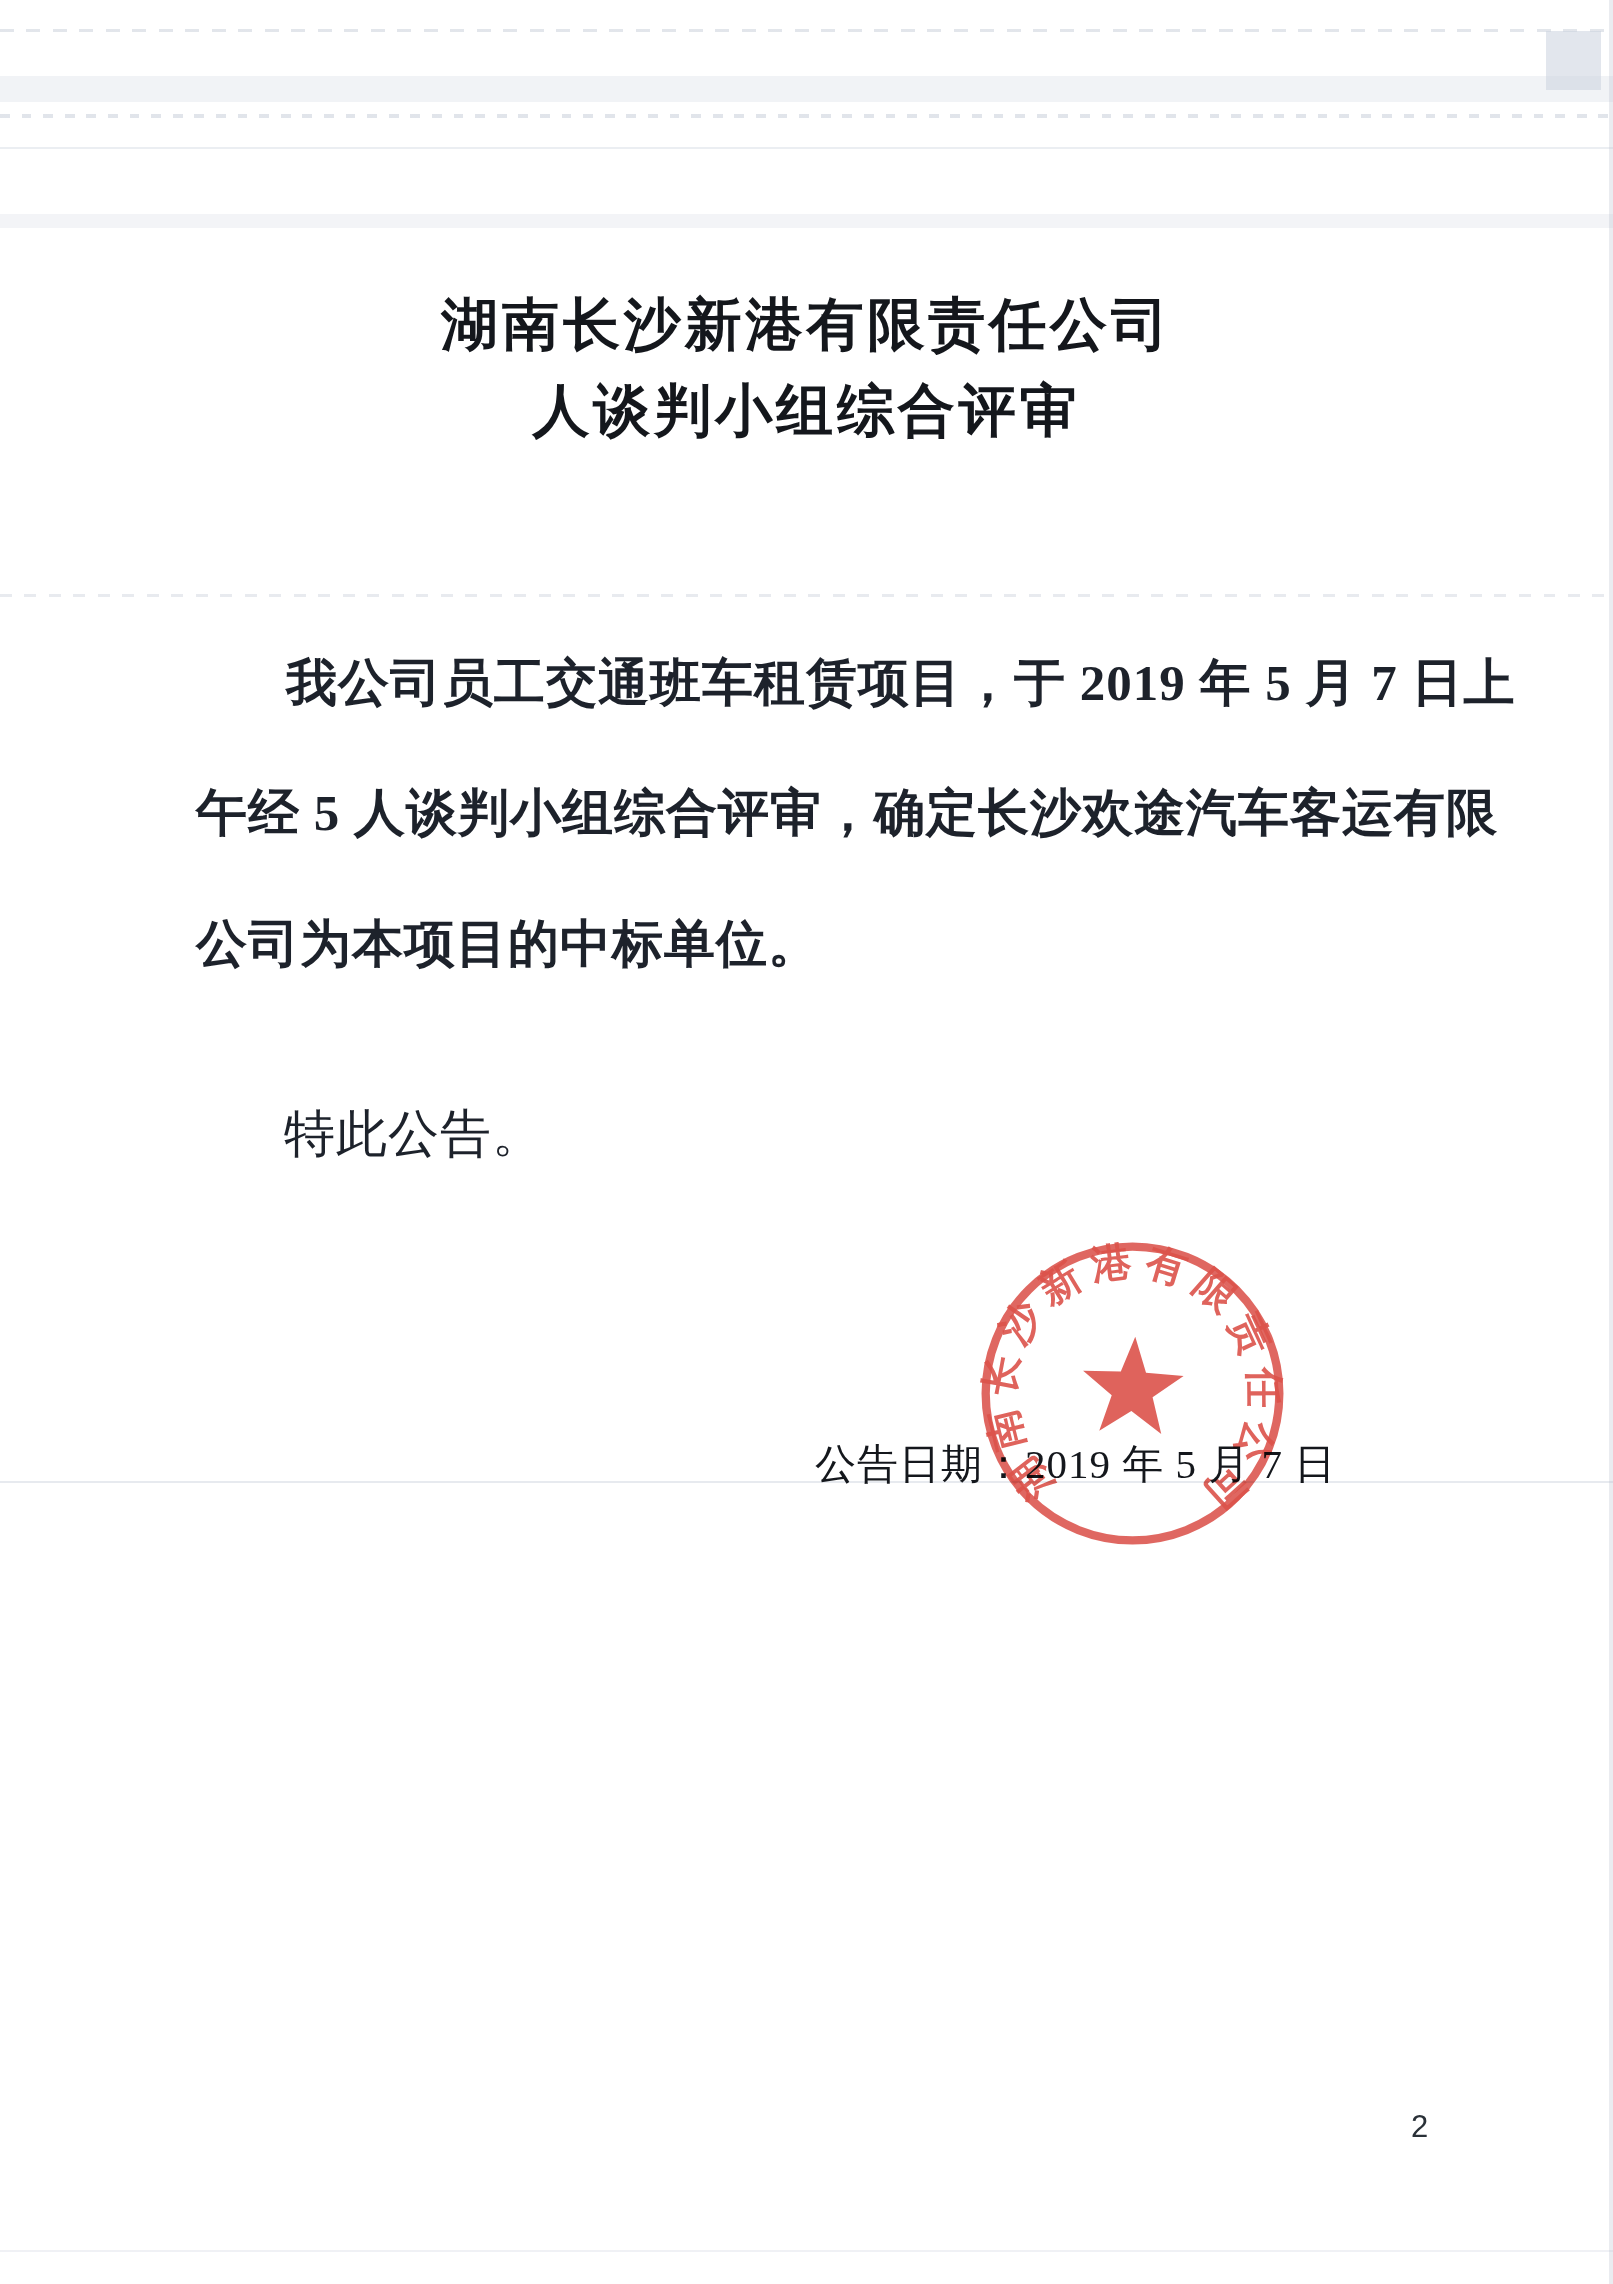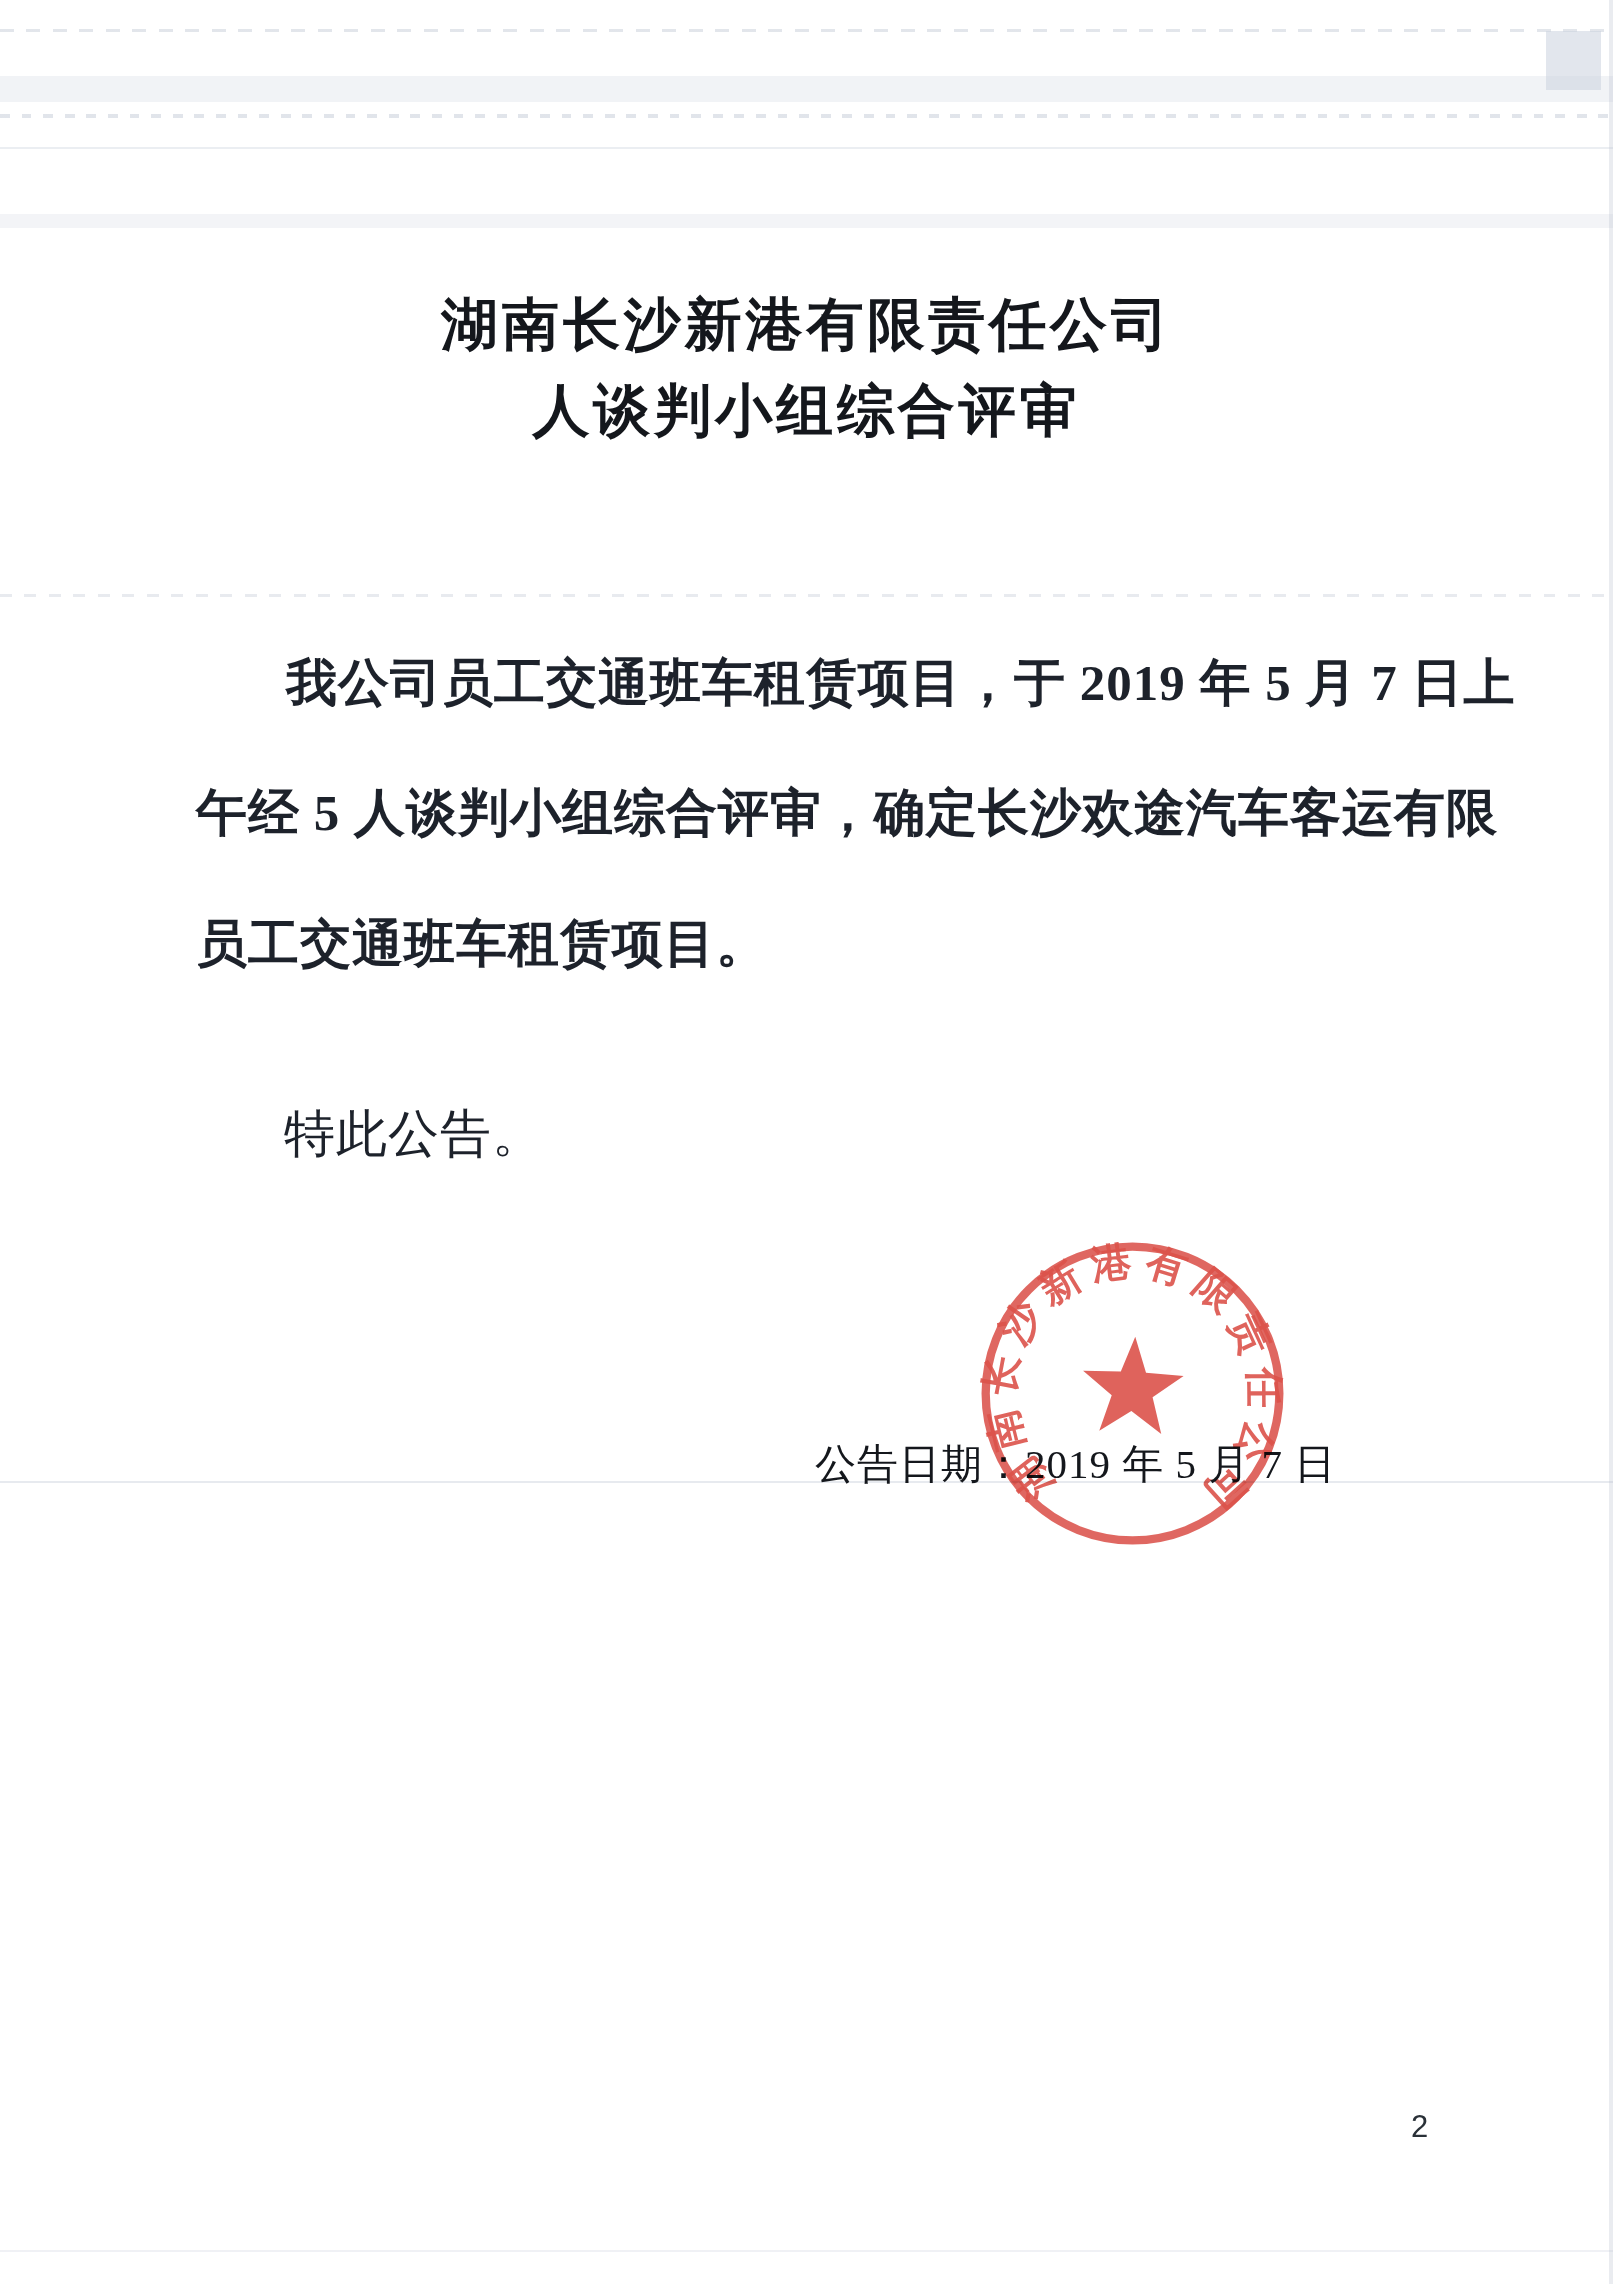--- a/index.html
+++ b/index.html
@@ -90,21 +90,21 @@
   <div class="artifact a-corner"></div>
   <div class="artifact a-edge"></div>
 
   <div class="title-block">
     <div class="title-line">湖南长沙新港有限责任公司</div>
     <div class="title-line">人谈判小组综合评审</div>
   </div>
 
   <div class="body-line bl1">我公司员工交通班车租赁项目，于 2019 年 5 月 7 日上</div>
   <div class="body-line bl2">午经 5 人谈判小组综合评审，确定长沙欢途汽车客运有限</div>
-  <div class="body-line bl3">员工交通班车租赁项目。</div>
+  <div class="body-line bl3">公司为本项目的中标单位。</div>
 
   <div class="closing">特此公告。</div>
 
   <div class="date-line">公告日期：2019 年 5 月 7 日</div>
 
   <div class="stamp">
     <svg width="323" height="323" viewBox="0 0 330 330">
       <defs>
         <path id="sealArc" d="M 87.2,257.7 A 121,121 0 1 1 225.5,269.8" fill="none"></path>
       </defs>

